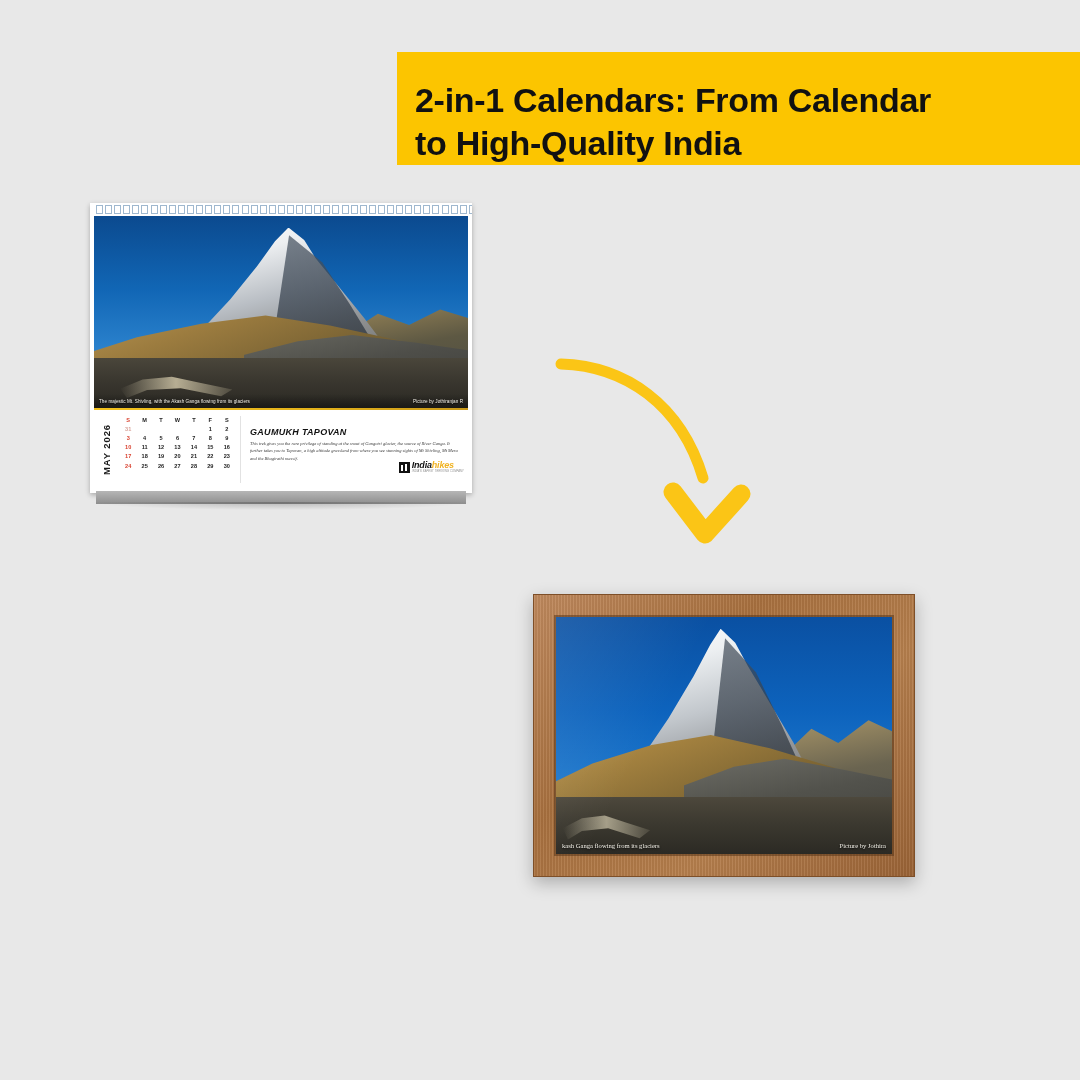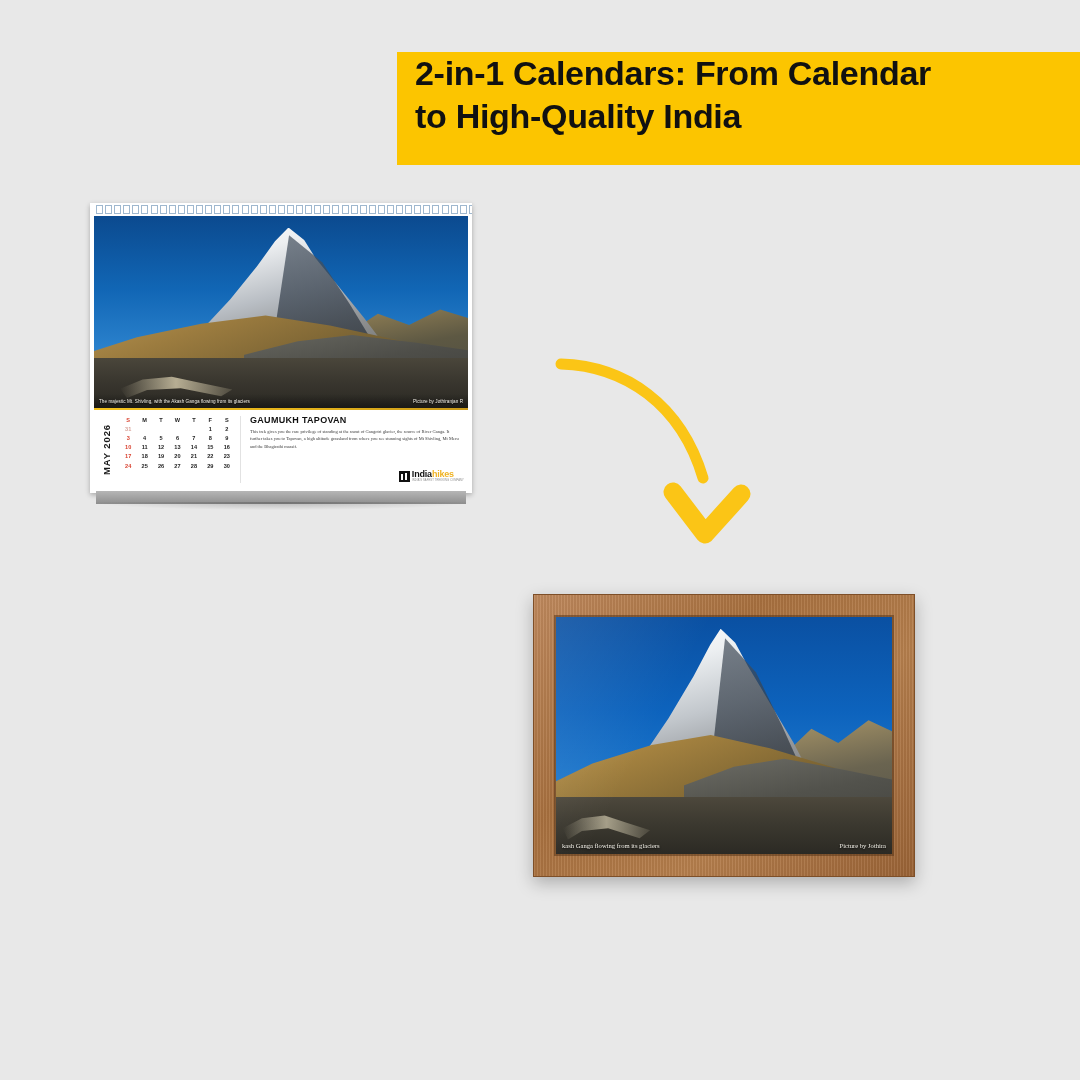--- a/index.html
+++ b/index.html
@@ -7,21 +7,21 @@
     width:1080px;height:1080px;
     background:#e8e8e8;
     font-family:"Liberation Sans", sans-serif;
     position:relative;overflow:hidden;
   }
 
   
   .title-banner{
     position:absolute;left:397px;top:52px;width:683px;height:113px;
     background:#fcc500;
-    display:flex;flex-direction:column;justify-content:flex-start;
+    display:flex;flex-direction:column;justify-content:flex-end;
     padding-left:18px;box-sizing:border-box;
   }
   .title-line{
     font-size:34px;font-weight:bold;color:#111;
     letter-spacing:-0.3px;line-height:1.26;
     font-family:"Liberation Sans", sans-serif;
     white-space:nowrap;
   }
 
   
@@ -124,31 +124,31 @@
     padding:1.6px 0;font-weight:bold;color:#1d1d1d;
     font-family:"Liberation Sans", sans-serif;
   }
   .cal-grid th{color:#1d1d1d;}
   .cal-grid th.sun,.cal-grid td.sun{color:#d9412f;}
   .cal-grid td.muted{color:#d9a39a;}
   .cal-sep{
     width:1px;background:#e2e2e2;margin:6px 7px 6px 5px;flex:0 0 auto;
   }
   .cal-text{
-    flex:1 1 auto;padding:5px 8px 0 2px;box-sizing:border-box;position:relative;
+    flex:1 1 auto;padding:17px 8px 0 2px;box-sizing:border-box;position:relative;font-style:italic;
   }
   .cal-trek-title{
     font-size:9px;font-weight:bold;color:#111;letter-spacing:.3px;margin-bottom:3px;
   }
   .cal-desc{
     font-size:4.5px;line-height:1.62;color:#3a3a3a;
     font-family:"Liberation Serif", serif;
   }
   .cal-logo{
-    position:absolute;right:4px;bottom:6px;display:flex;align-items:center;gap:2px;
+    position:absolute;right:4px;bottom:15px;display:flex;align-items:center;gap:2px;
   }
   .logo-mark{
     width:11px;height:11px;background:#111;position:relative;flex:0 0 auto;
   }
   .logo-mark:before{
     content:"";position:absolute;left:2px;top:2.5px;width:2px;height:6px;background:#fff;
   }
   .logo-mark:after{
     content:"";position:absolute;left:6px;top:1.5px;width:2px;height:7px;background:#fff;
   }

